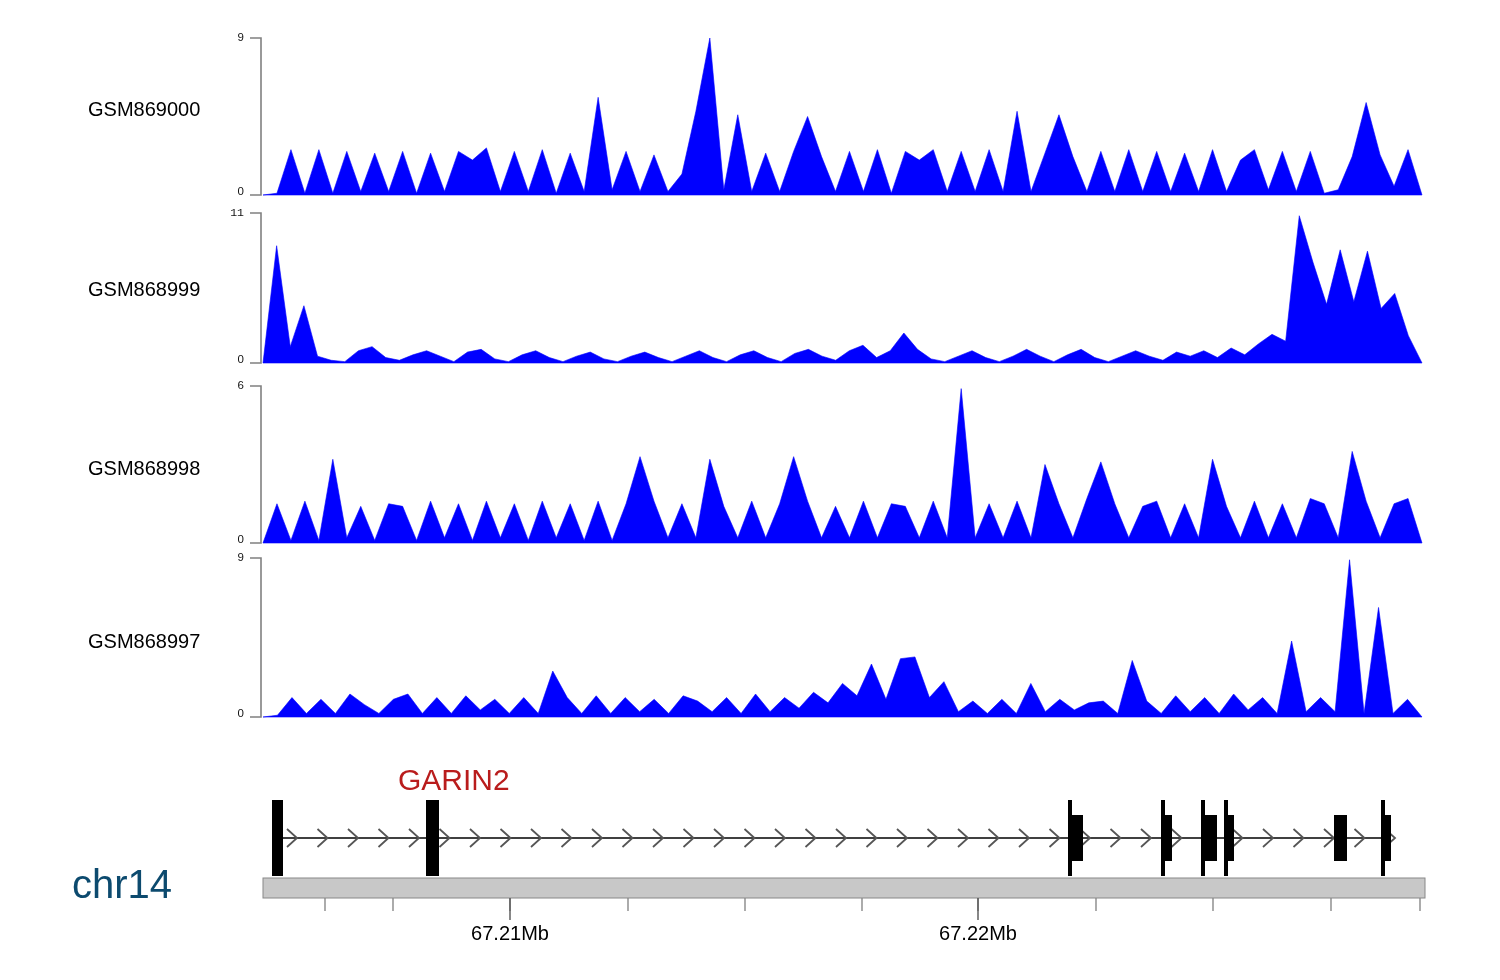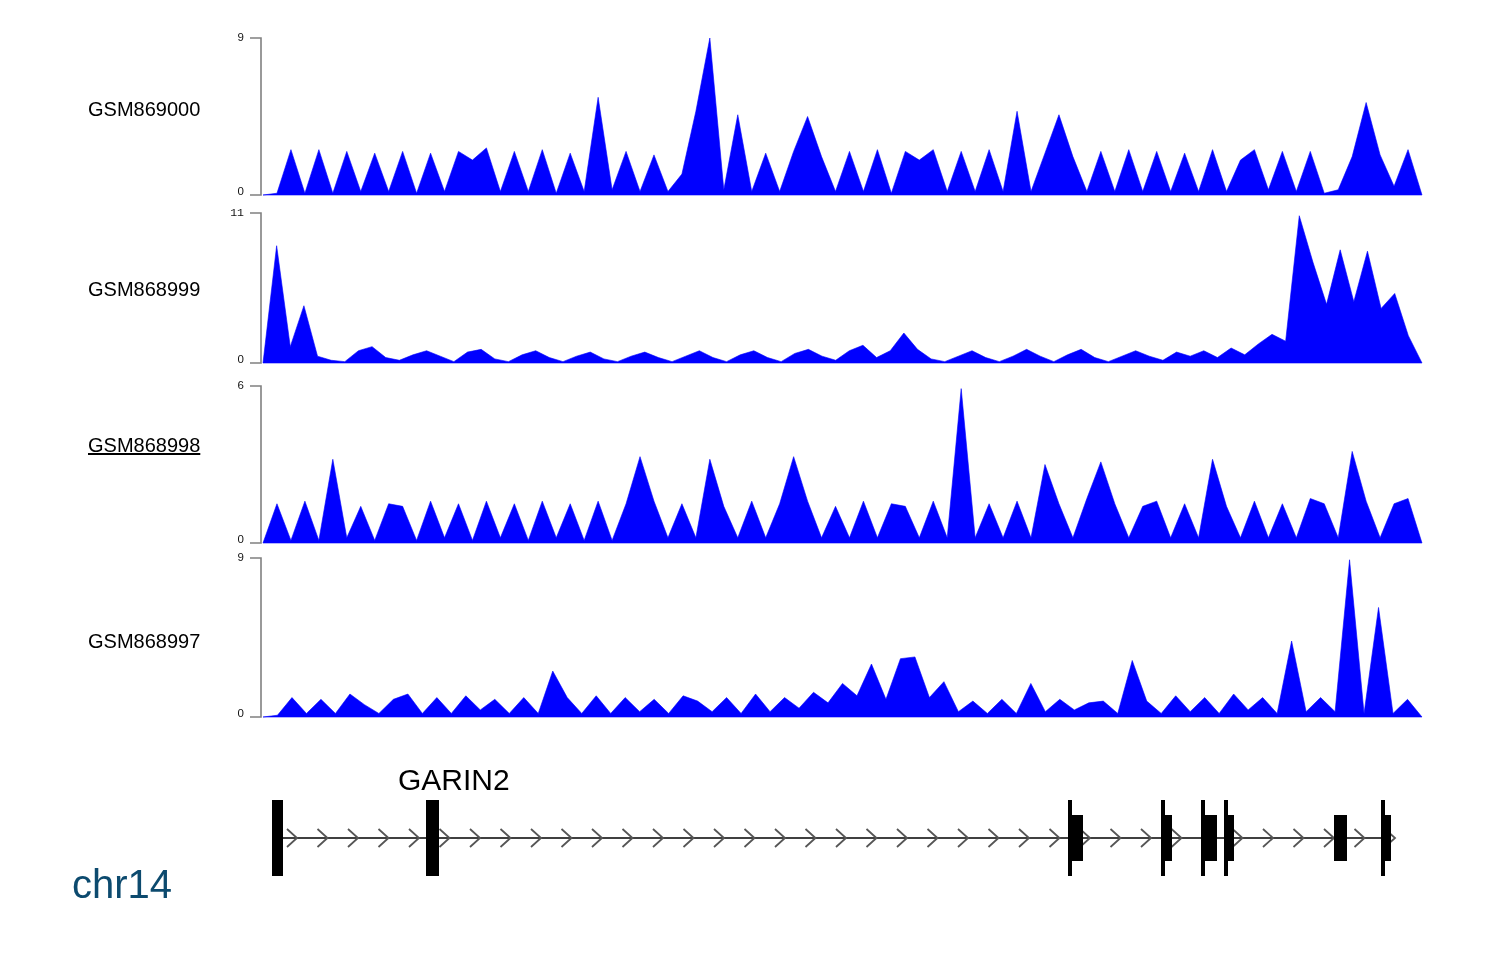--- a/index.html
+++ b/index.html
@@ -14,21 +14,21 @@
   .axis-num{
     position:absolute;font-size:11.5px;color:#111;
     font-family:"Liberation Sans",sans-serif;text-align:right;white-space:nowrap;
   }
   .axis-svg{position:absolute;left:0;top:0;}
   .cov-svg{position:absolute;left:0;top:0;}
 
   
   #gene-region{position:absolute;left:0;top:755px;width:1500px;height:145px;}
   #gene-name{
-    position:absolute;left:398px;top:8px;font-size:30px;color:#000000;
+    position:absolute;left:398px;top:8px;font-size:30px;color:#b91c1c;
     font-family:"Liberation Sans",sans-serif;white-space:nowrap;
   }
   
   #chr-label{
     position:absolute;left:72px;top:862px;font-size:40px;color:#0c4a6e;
     font-family:"Liberation Sans",sans-serif;white-space:nowrap;
   }
   #axis-region{position:absolute;left:0;top:870px;width:1500px;height:110px;}
   .tick-label{
     position:absolute;font-size:20px;color:#000;
@@ -59,21 +59,21 @@
     <div class="axis-num" style="left:210px;top:148px;width:34px;">0</div>
     <svg class="axis-svg" width="1500" height="172">
       <polyline points="250,8 261,8 261,158 250,158" fill="none" stroke="#808080" stroke-width="1.6"></polyline>
     </svg>
     <svg class="cov-svg" width="1500" height="172">
         <polygon points="263,158 263.00,158.00 276.64,40.73 290.27,141.64 303.91,100.73 317.54,151.18 331.18,155.27 344.81,156.64 358.45,145.73 372.08,141.64 385.72,152.55 399.35,155.27 412.99,149.82 426.62,145.73 440.26,151.18 453.89,156.64 467.53,147.09 481.16,144.36 494.80,153.91 508.44,156.64 522.07,149.82 535.71,145.73 549.34,152.55 562.98,156.64 576.61,151.18 590.25,147.09 603.88,153.91 617.52,156.64 631.15,151.18 644.79,147.09 658.42,152.55 672.06,156.64 685.69,151.18 699.33,145.73 712.96,152.55 726.60,156.64 740.24,149.82 753.87,145.73 767.51,152.55 781.14,156.64 794.78,148.45 808.41,144.36 822.05,151.18 835.68,155.27 849.32,145.73 862.95,140.27 876.59,152.55 890.22,145.73 903.86,128.00 917.49,144.36 931.13,153.91 944.76,156.64 958.40,151.18 972.04,145.73 985.67,152.55 999.31,156.64 1012.94,151.18 1026.58,144.36 1040.21,151.18 1053.85,156.64 1067.48,149.82 1081.12,144.36 1094.75,152.55 1108.39,156.64 1122.02,151.18 1135.66,145.73 1149.29,151.18 1162.93,155.27 1176.56,147.09 1190.20,151.18 1203.84,145.73 1217.47,152.55 1231.11,143.00 1244.74,149.82 1258.38,138.91 1272.01,129.36 1285.65,136.18 1299.28,10.73 1312.92,57.09 1326.55,99.36 1340.19,44.82 1353.82,96.64 1367.46,46.18 1381.09,103.45 1394.73,88.45 1408.36,130.73 1422.00,158.00 1422,158" fill="#0000FF" stroke="#0000FF" stroke-width="0.6"></polygon>
       </svg>
   </div>
 
   <div class="track" style="top:378px;height:170px;">
-    <div class="track-label" style="top:56px;text-decoration:underline;">GSM868998</div>
+    <div class="track-label" style="top:79px;">GSM868998</div>
     <div class="axis-num" style="left:214px;top:1px;width:30px;">6</div>
     <div class="axis-num" style="left:214px;top:155px;width:30px;">0</div>
     <svg class="axis-svg" width="1500" height="170">
       <polyline points="250,8 261,8 261,165 250,165" fill="none" stroke="#808080" stroke-width="1.6"></polyline>
     </svg>
     <svg class="cov-svg" width="1500" height="170">
         <polygon points="263,165 263.00,165.00 276.96,125.75 290.93,162.38 304.89,123.13 318.86,162.38 332.82,81.27 346.78,159.77 360.75,128.37 374.71,162.38 388.67,125.75 402.64,128.37 416.60,162.38 430.57,123.13 444.53,159.77 458.49,125.75 472.46,162.38 486.42,123.13 500.39,159.77 514.35,125.75 528.31,162.38 542.28,123.13 556.24,159.77 570.20,125.75 584.17,162.38 598.13,123.13 612.10,162.38 626.06,125.75 640.02,78.65 653.99,123.13 667.95,159.77 681.92,125.75 695.88,159.77 709.84,81.27 723.81,128.37 737.77,159.77 751.73,123.13 765.70,159.77 779.66,125.75 793.63,78.65 807.59,123.13 821.55,159.77 835.52,128.37 849.48,159.77 863.45,123.13 877.41,159.77 891.37,125.75 905.34,128.37 919.30,159.77 933.27,123.13 947.23,159.77 961.19,10.62 975.16,159.77 989.12,125.75 1003.08,159.77 1017.05,123.13 1031.01,159.77 1044.98,86.50 1058.94,125.75 1072.90,159.77 1086.87,120.52 1100.83,83.88 1114.80,125.75 1128.76,159.77 1142.72,128.37 1156.69,123.13 1170.65,159.77 1184.61,125.75 1198.58,159.77 1212.54,81.27 1226.51,128.37 1240.47,159.77 1254.43,123.13 1268.40,159.77 1282.36,125.75 1296.33,159.77 1310.29,120.52 1324.25,125.75 1338.22,159.77 1352.18,73.42 1366.14,123.13 1380.11,159.77 1394.07,125.75 1408.04,120.52 1422.00,165.00 1422,165" fill="#0000FF" stroke="#0000FF" stroke-width="0.6"></polygon>
       </svg>
   </div>
 
@@ -140,14 +140,32 @@
         <rect x="1203" y="60" width="14" height="46" fill="#000"></rect>
         <rect x="1224" y="45" width="4" height="76" fill="#000"></rect>
         <rect x="1226" y="60" width="8" height="46" fill="#000"></rect>
         <rect x="1334" y="60" width="13" height="46" fill="#000"></rect>
         <rect x="1381" y="45" width="4" height="76" fill="#000"></rect>
         <rect x="1383" y="60" width="8" height="46" fill="#000"></rect>
       </svg>
   </div>
 
   <div id="chr-label">chr14</div>
+  <div id="axis-region">
+    <svg id="axis-svg" width="1500" height="110">
+        <rect x="263" y="8" width="1162" height="20" fill="#C8C8C8" stroke="#888" stroke-width="1"></rect>
+        <line x1="325" x2="325" y1="28" y2="41" stroke="#888" stroke-width="1.4"></line>
+        <line x1="393" x2="393" y1="28" y2="41" stroke="#888" stroke-width="1.4"></line>
+        <line x1="510" x2="510" y1="28" y2="41" stroke="#888" stroke-width="1.4"></line>
+        <line x1="628" x2="628" y1="28" y2="41" stroke="#888" stroke-width="1.4"></line>
+        <line x1="745" x2="745" y1="28" y2="41" stroke="#888" stroke-width="1.4"></line>
+        <line x1="862" x2="862" y1="28" y2="41" stroke="#888" stroke-width="1.4"></line>
+        <line x1="978" x2="978" y1="28" y2="41" stroke="#888" stroke-width="1.4"></line>
+        <line x1="1096" x2="1096" y1="28" y2="41" stroke="#888" stroke-width="1.4"></line>
+        <line x1="1213" x2="1213" y1="28" y2="41" stroke="#888" stroke-width="1.4"></line>
+        <line x1="1331" x2="1331" y1="28" y2="41" stroke="#888" stroke-width="1.4"></line>
+        <line x1="1420" x2="1420" y1="28" y2="41" stroke="#888" stroke-width="1.4"></line>
+        <line x1="510" x2="510" y1="28" y2="50" stroke="#555" stroke-width="1.4"></line>
+        <line x1="978" x2="978" y1="28" y2="50" stroke="#555" stroke-width="1.4"></line>
+      </svg>
+  <div class="tick-label" style="left: 510px; top: 52px;">67.21Mb</div><div class="tick-label" style="left: 978px; top: 52px;">67.22Mb</div></div>
 
 </div>
 
 </body></html>

